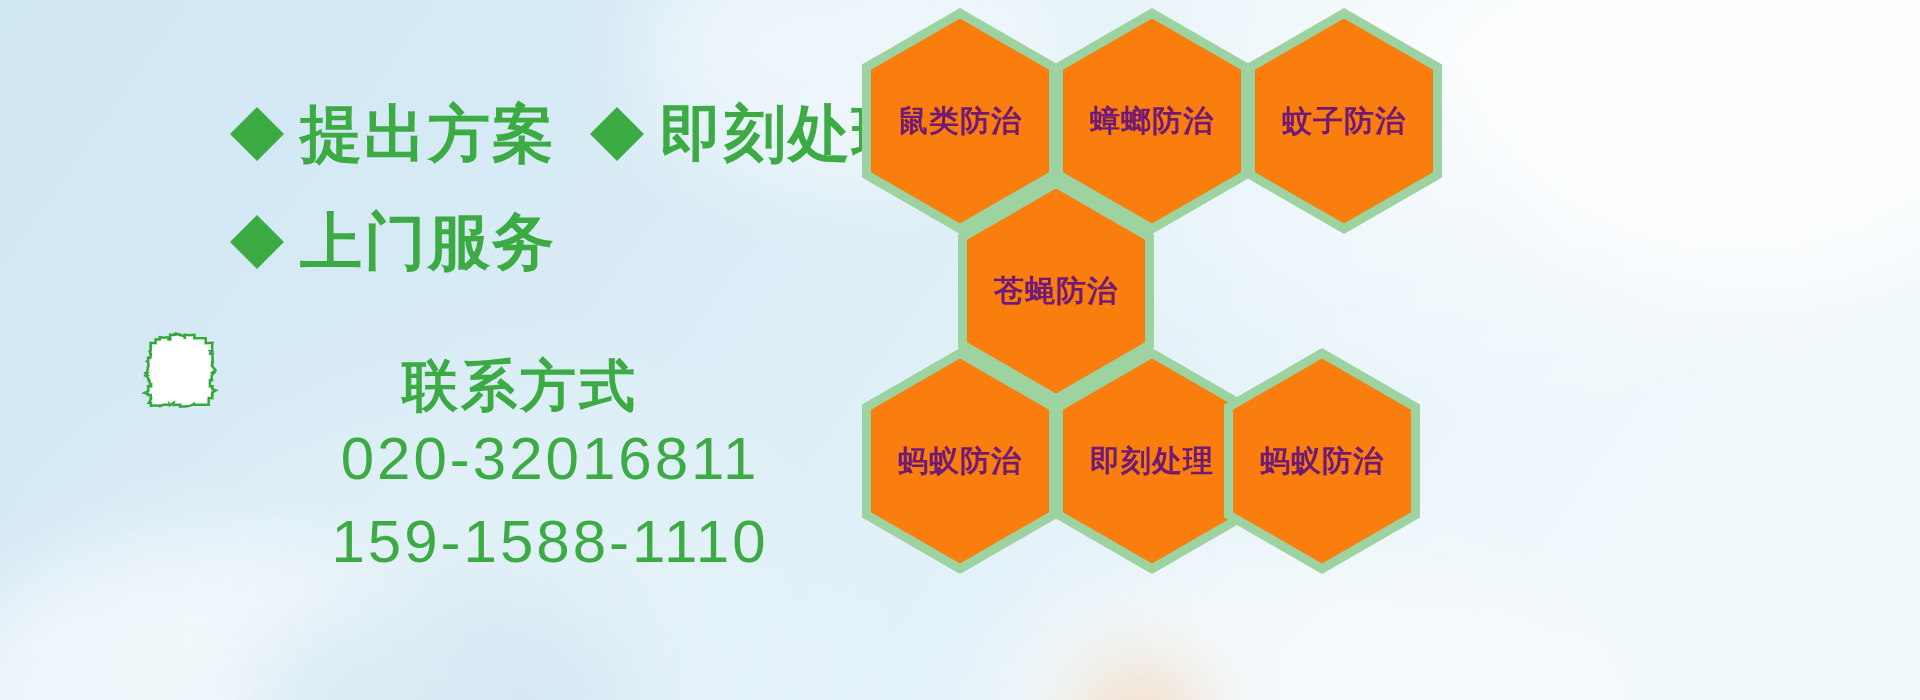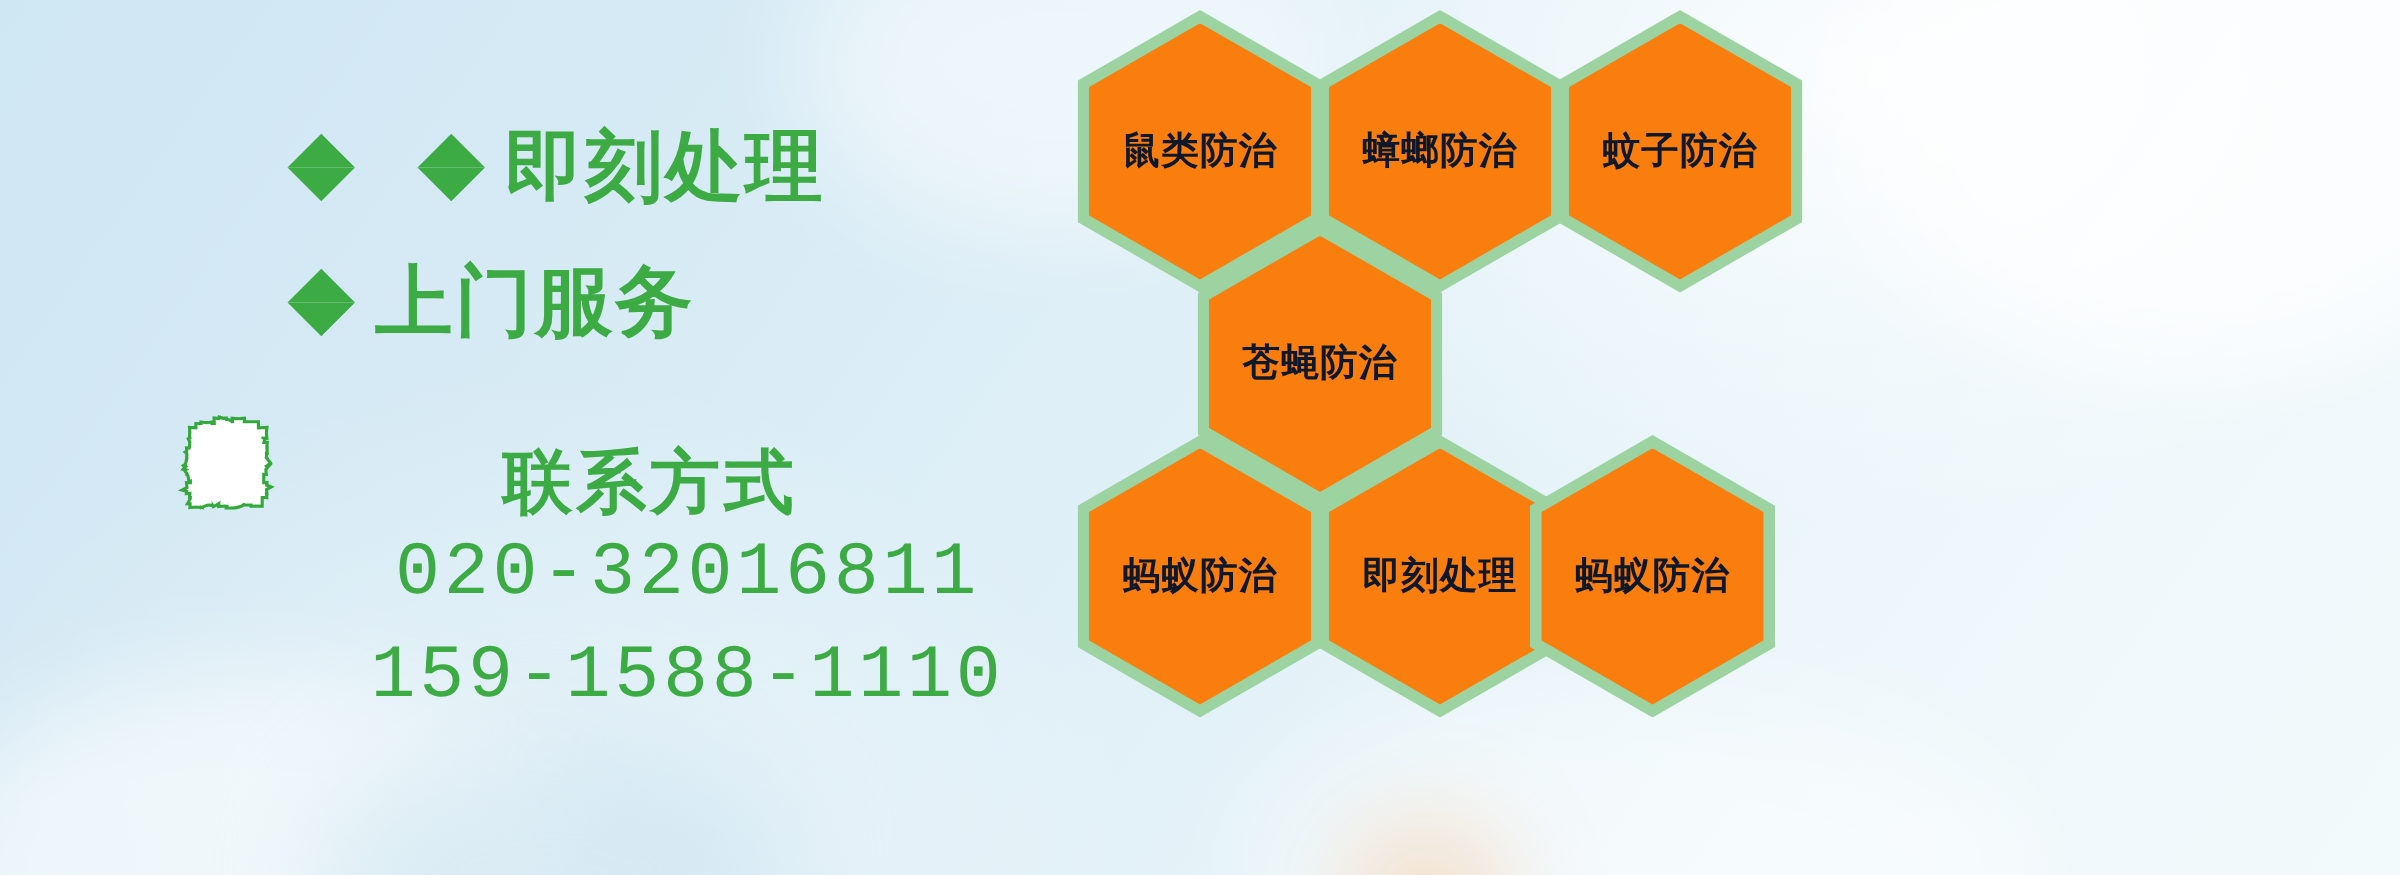--- a/index.html
+++ b/index.html
@@ -59,39 +59,39 @@
   }
 
   
   #contact{position:absolute;left:240px;top:318px;width:620px;text-align:center;margin-top:36px;}
   #contact-title{
     font-size:56px;font-weight:bold;color:#3cab44;letter-spacing:3px;line-height:1.15;
     margin-left:-60px;
   }
   .phone{
     font-size:60px;font-weight:normal;color:#3cab44;letter-spacing:3px;line-height:1.38;
-    font-family:Liberation Mono, monospace;
+    font-family:Liberation Sans, sans-serif;
   }
 
   
   #honeycomb{position:absolute;left:856px;top:0px;width:600px;height:700px;}
   .hex{
     position:absolute;width:196px;height:226px;
     display:flex;align-items:center;justify-content:center;
     background:#9cd3a0;
     clip-path:polygon(50% 0%,100% 25%,100% 75%,50% 100%,0% 75%,0% 25%);
   }
   .hex-inner{
     width:178px;height:205px;
     background:#f97e0d;
     clip-path:polygon(50% 0%,100% 25%,100% 75%,50% 100%,0% 75%,0% 25%);
     display:flex;align-items:center;justify-content:center;
   }
   .hex-label{
-    font-size:30px;font-weight:bold;color:#0f172a;letter-spacing:1px;
+    font-size:30px;font-weight:bold;color:#701a75;letter-spacing:1px;
     white-space:nowrap;text-align:center;line-height:1;
   }
   
   .hex.h1{left:6px;  top:8px;}
   .hex.h2{left:198px;top:8px;}
   .hex.h3{left:390px;top:8px;}
   
   .hex.h4{left:102px;top:178px;}
   .hex.h5{left:294px;top:178px;}
   
@@ -110,20 +110,21 @@
   <div class="blob b4"></div>
   <div class="blob b5"></div>
   <div class="blob b6"></div>
 
   <div id="vertical-title">专业有害生物防治服务</div>
 
   <div id="features">
     <div class="feature-row">
       <div class="feature-item">
         <span class="diamond"></span>
+        <span class="feature-label">提出方案</span>
       </div>
       <div class="feature-item">
         <span class="diamond"></span>
         <span class="feature-label">即刻处理</span>
       </div>
     </div>
     <div class="feature-row">
       <div class="feature-item">
         <span class="diamond"></span>
         <span class="feature-label">上门服务</span>

